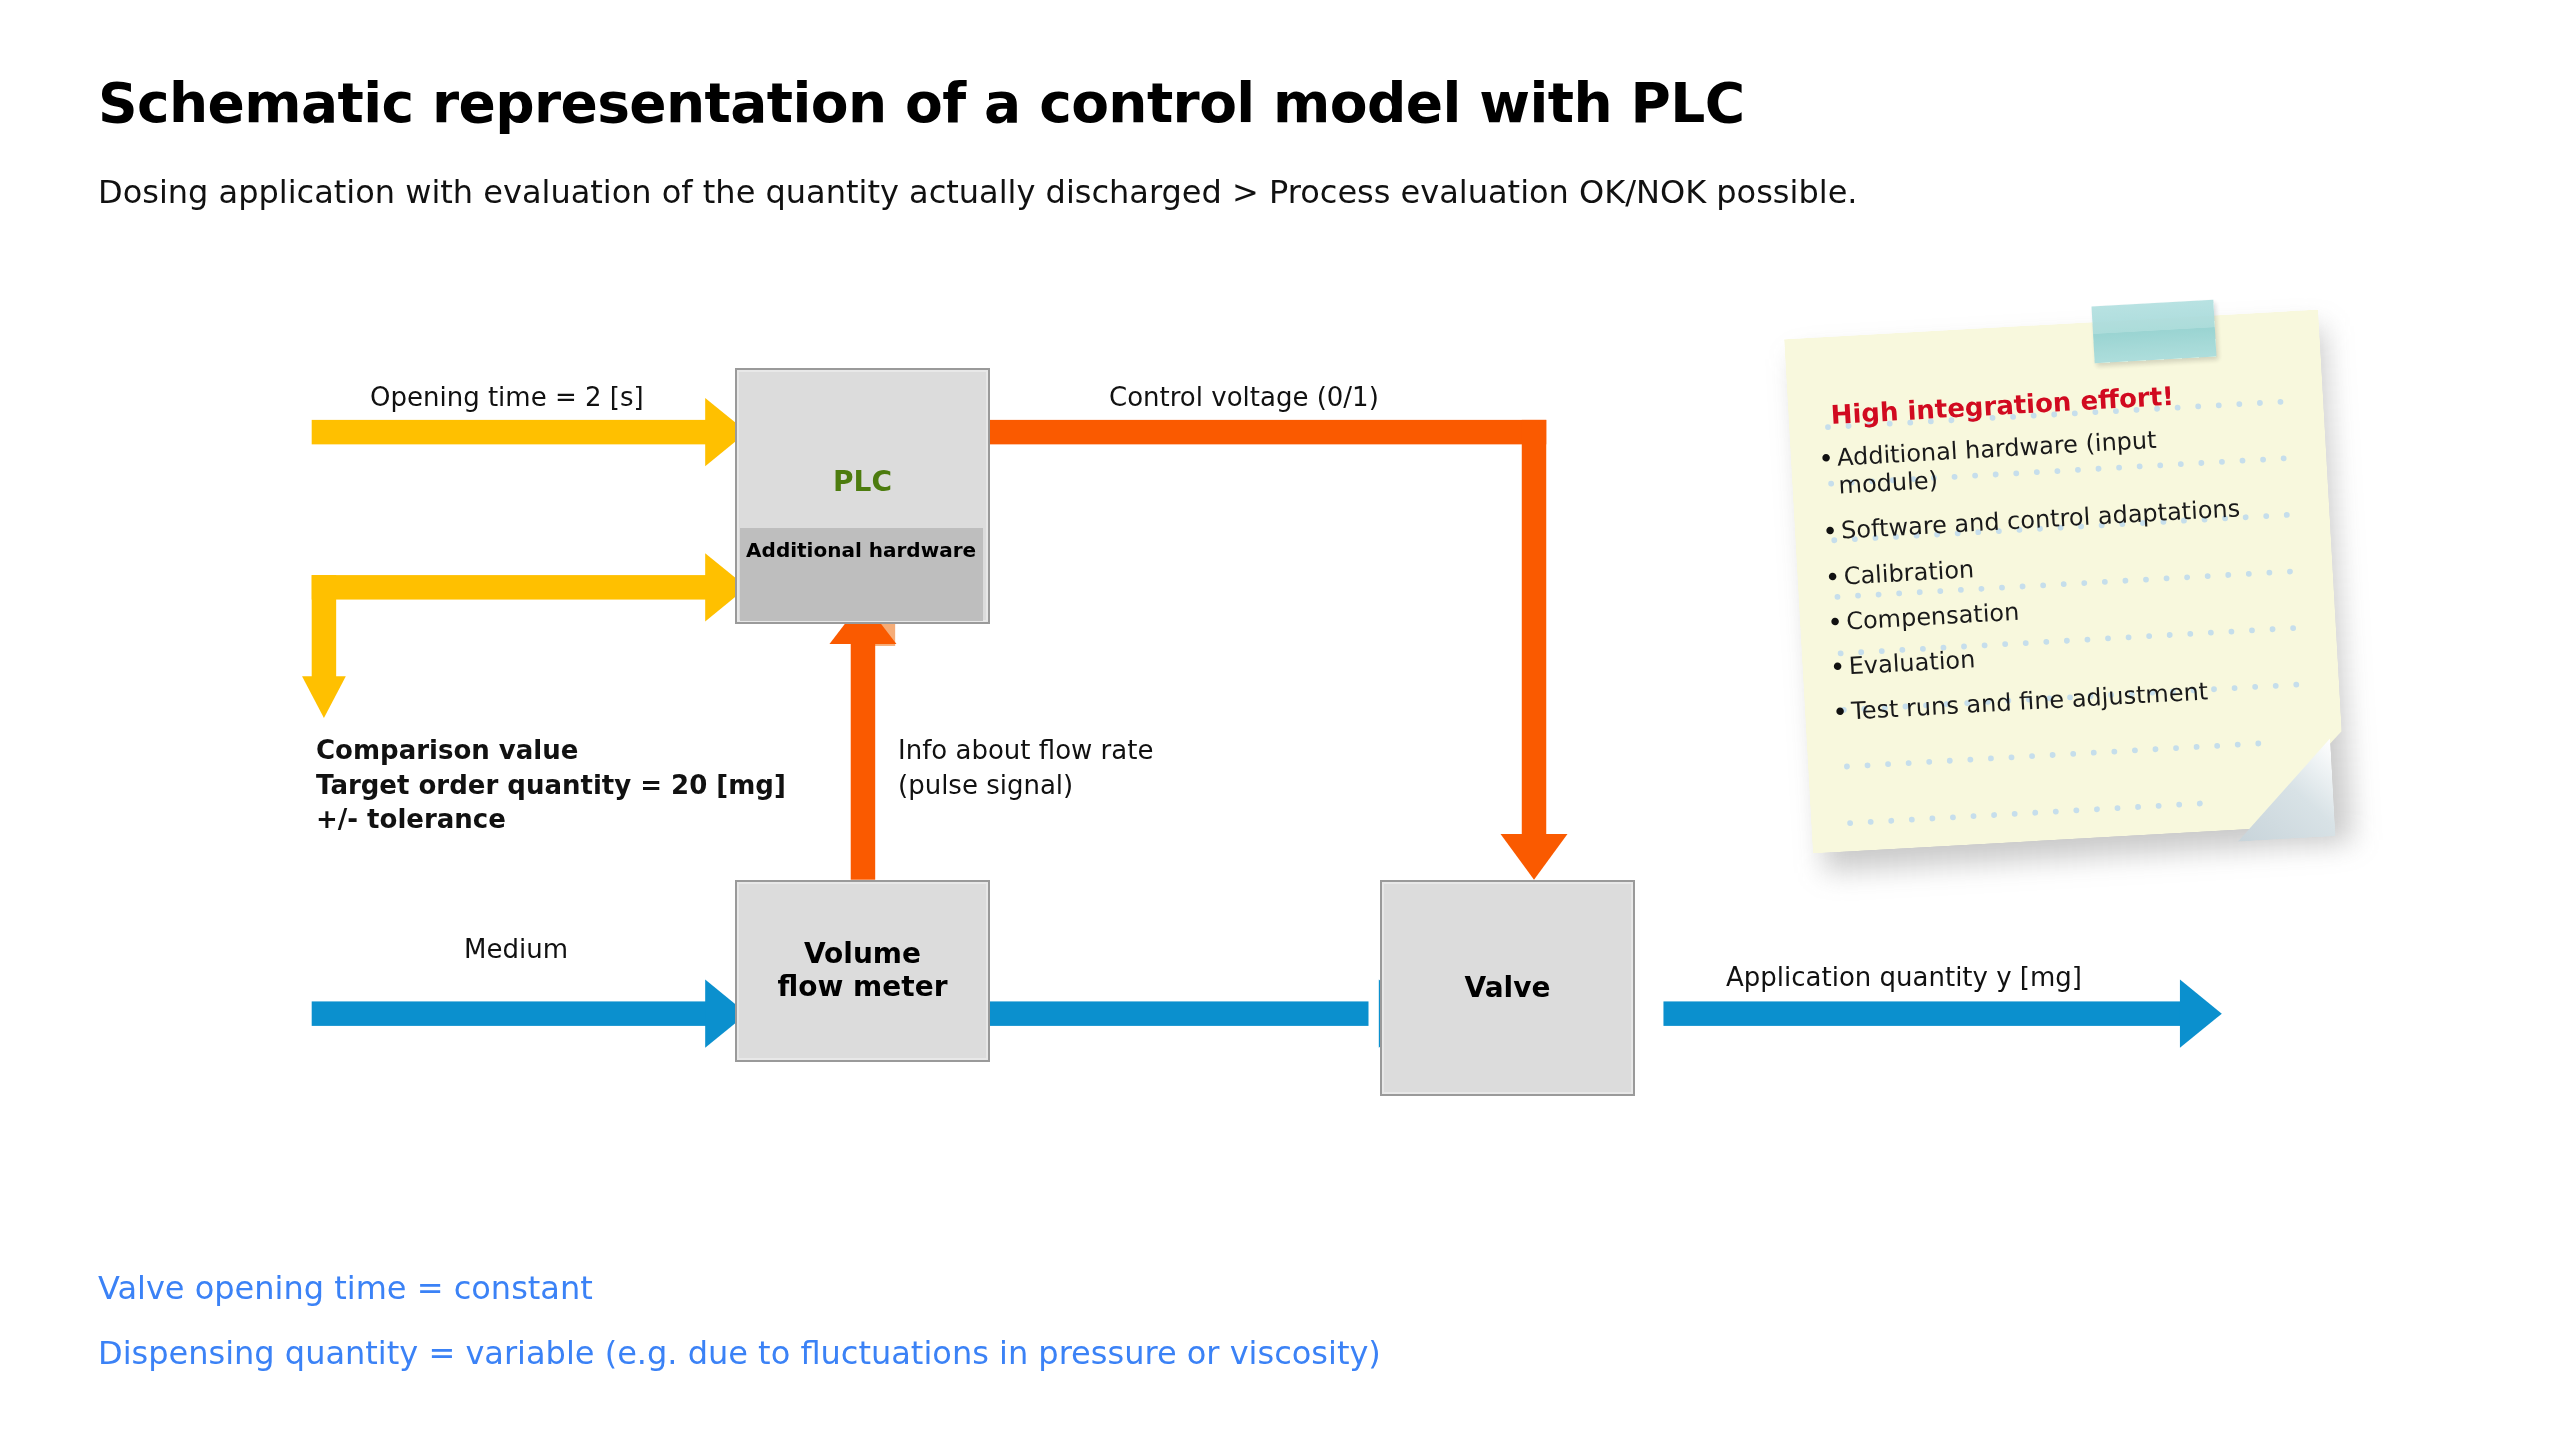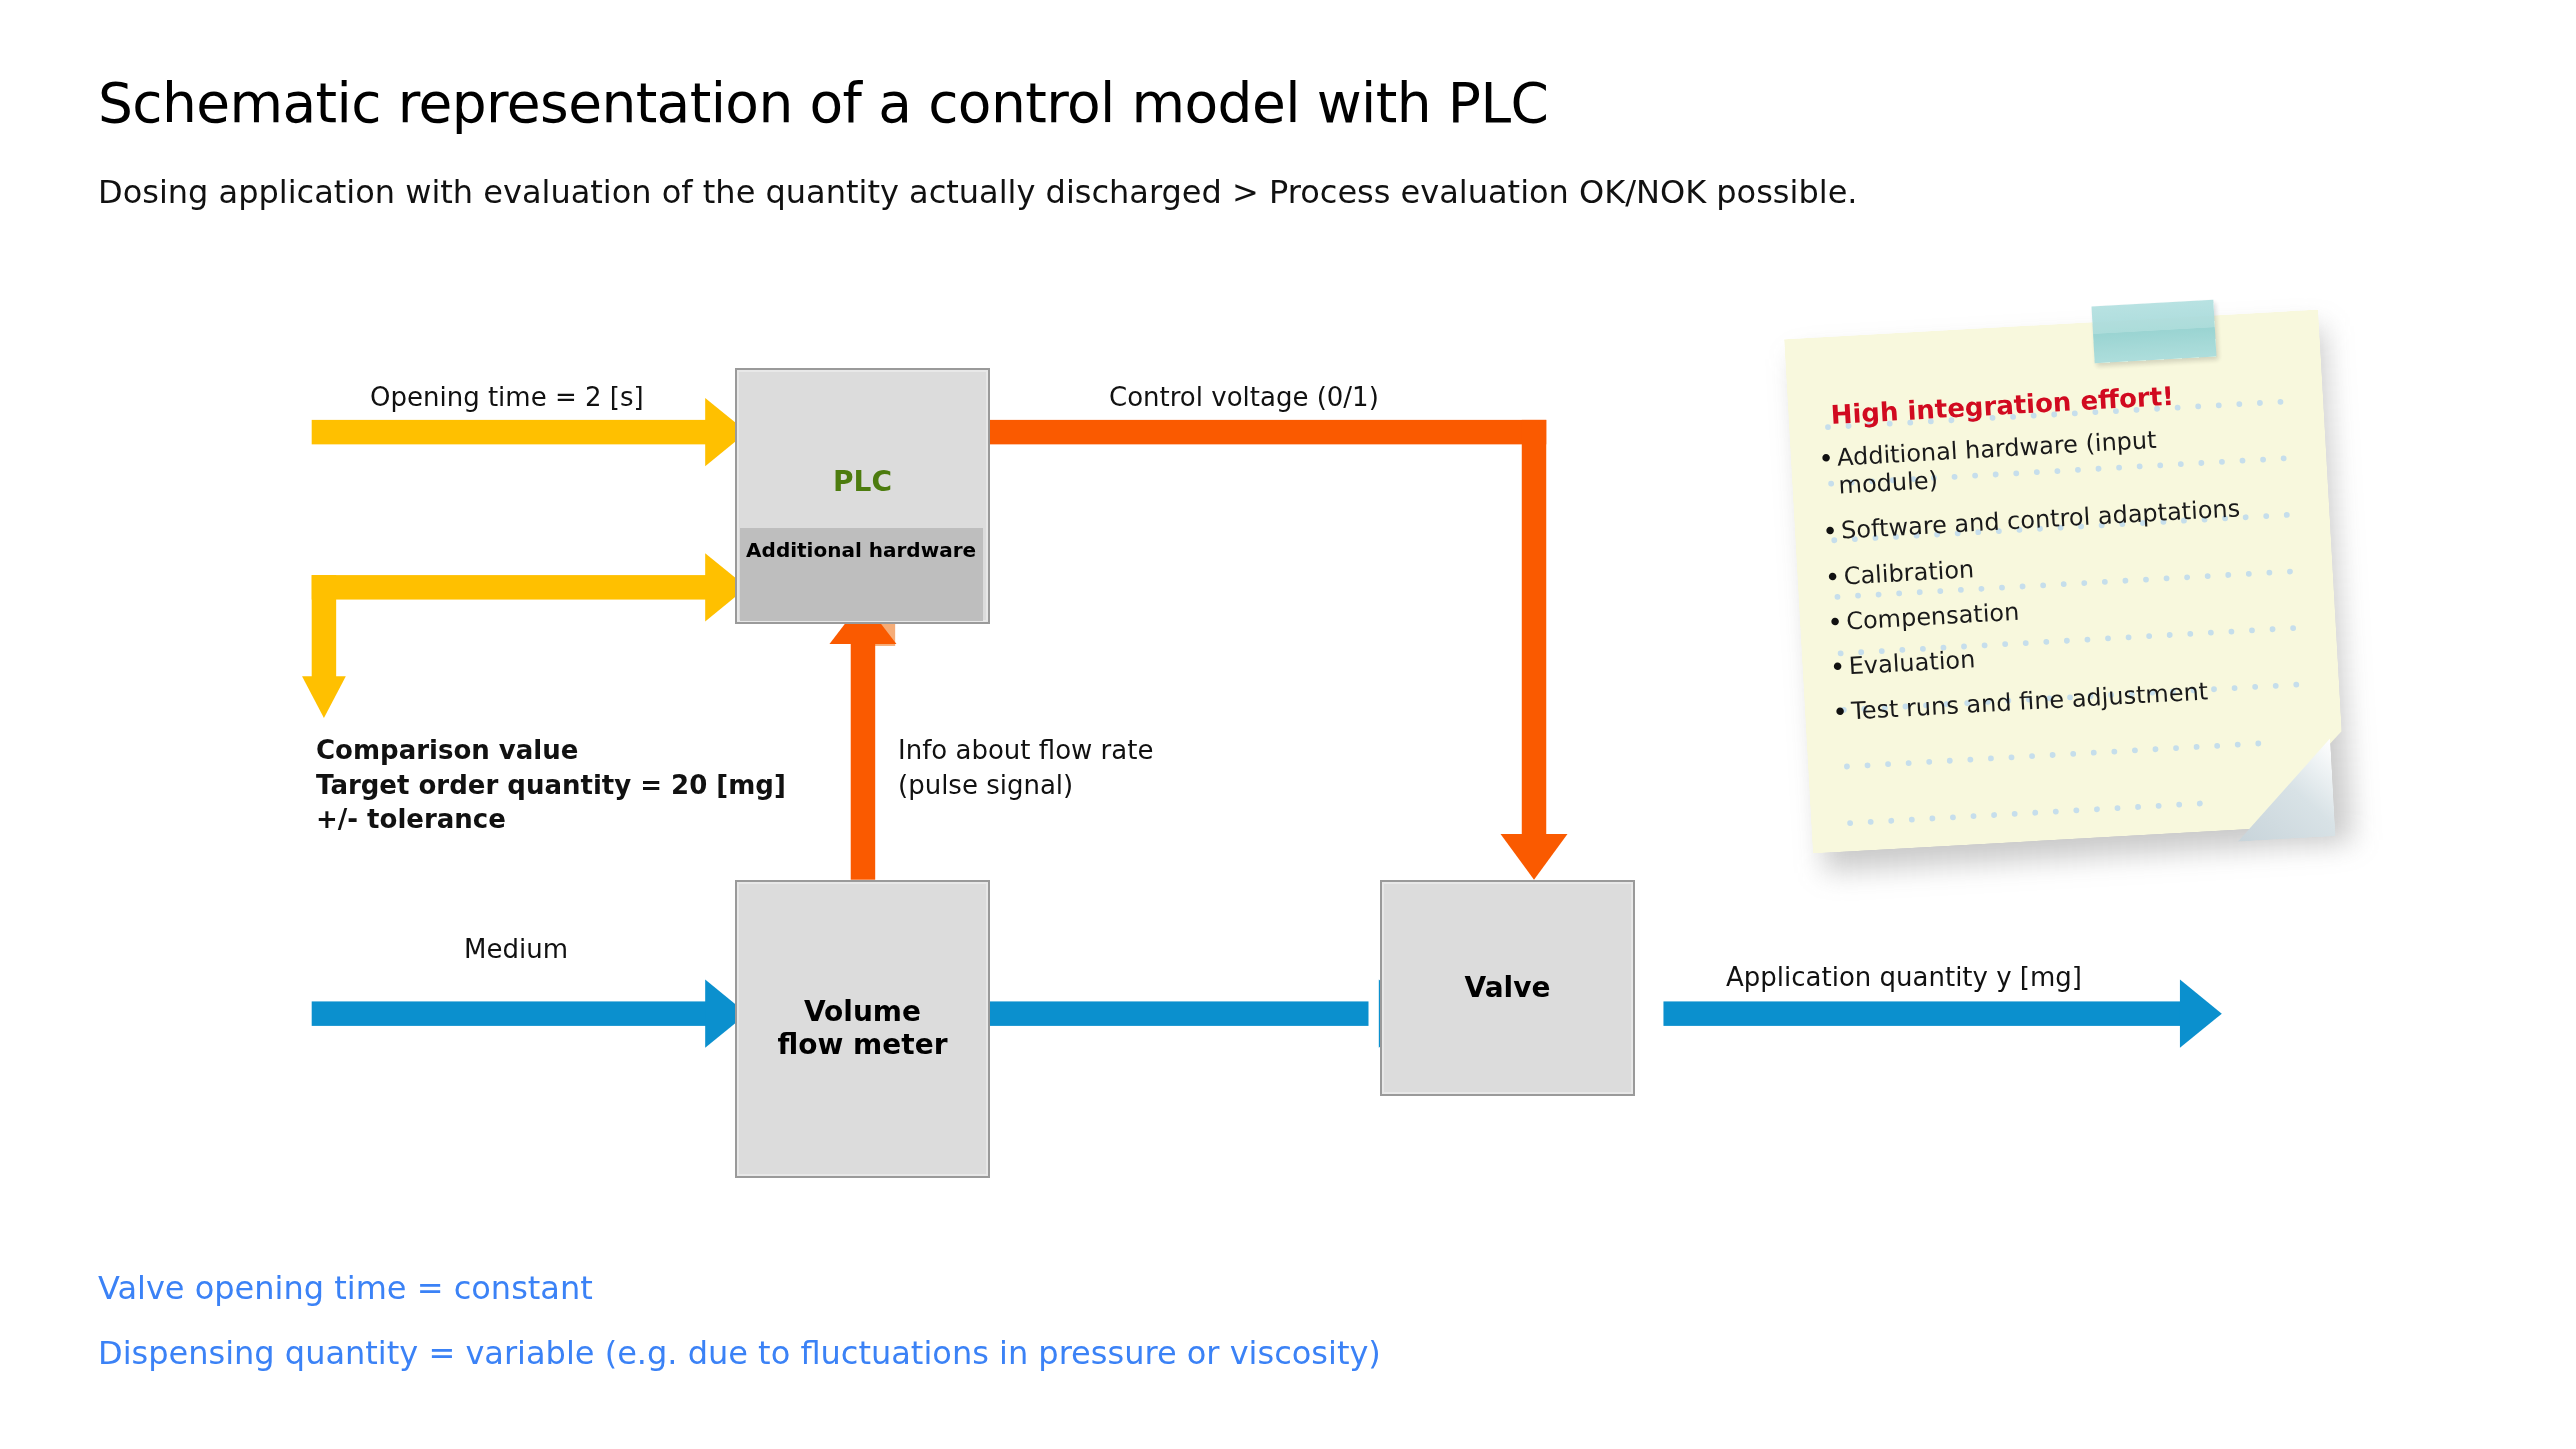--- a/index.html
+++ b/index.html
@@ -4,21 +4,21 @@
 <style>
   html,body{margin:0;padding:0;background:#ffffff;}
   body{width:2576px;height:1449px;position:relative;overflow:hidden;
        font-family:"DejaVu Sans","Liberation Sans",sans-serif;}
 
   .abs{position:absolute;}
 
   
   #page-title{
     left:98px; top:71px; width:2190px;
-    font-size:55px; font-weight:400; letter-spacing:-0.6px;
+    font-size:55px; font-weight:700; letter-spacing:-0.6px;
     color:#000; white-space:nowrap;
   }
   #page-subtitle{
     left:98px; top:173px; width:2318px;
     font-size:32px; font-weight:400; color:#111; white-space:nowrap;
   }
 
   
   .blk{
     box-sizing:border-box;
@@ -33,21 +33,21 @@
   #plc-block{left:735px;top:368px;width:255px;height:256px;
              background:#dcdcdc;border:2.6px solid #9a9a9a;
              box-sizing:border-box;box-shadow:inset 0 0 0 1.9px #e8e8e8;}
   #plc-label{left:0;top:95px;width:100%;text-align:center;
              font-size:28px;font-weight:700;color:#4d7c0f;}
   #plc-addhw{left:2.6px;top:158px;width:243px;height:93px;
              background:#bebebe;}
   #plc-addhw-label{left:0;top:10.3px;width:100%;text-align:center;
              font-size:20px;font-weight:700;color:#000;white-space:nowrap;}
 
-  #vfm-block{left:735px;top:880px;width:255px;height:298px;}
+  #vfm-block{left:735px;top:880px;width:255px;height:182px;}
   #valve-block{left:1380px;top:880px;width:255px;height:216px;}
 
   
   #flow-svg{left:0;top:0;width:2576px;height:1449px;pointer-events:none;}
 
   
   .diaglabel{font-size:26px;color:#111;line-height:1.33;white-space:pre;}
 
   #lbl-opening-time{left:370px;top:380px;}
   #lbl-control-voltage{left:1109px;top:380px;}

